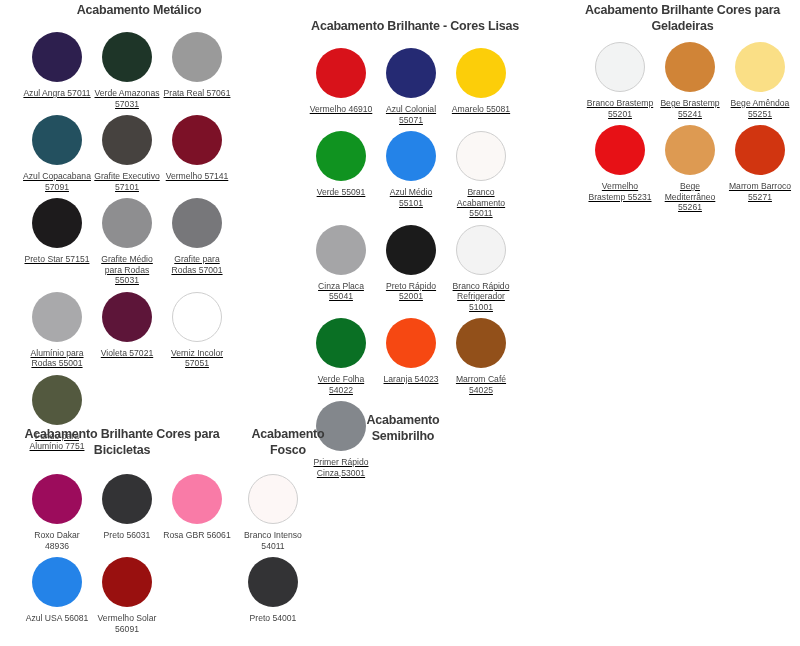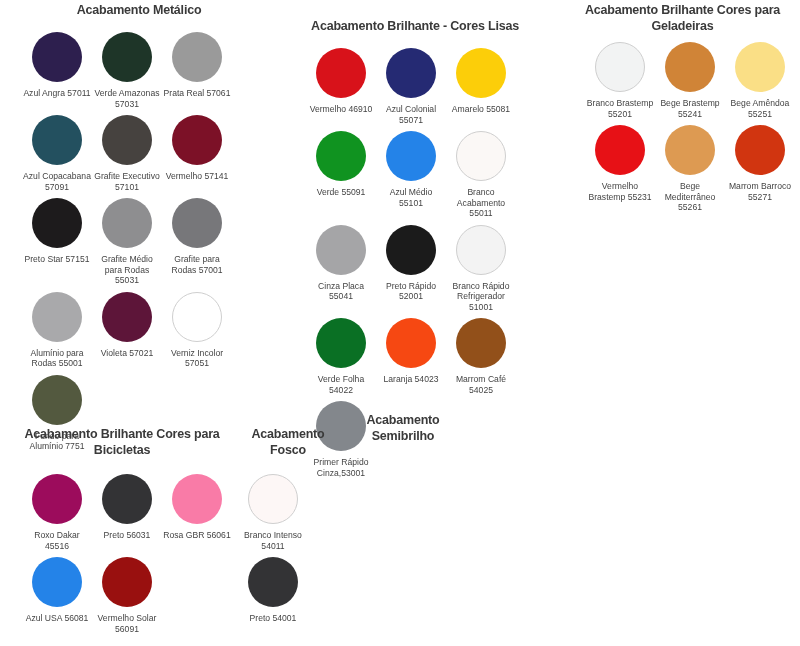--- a/index.html
+++ b/index.html
@@ -60,21 +60,21 @@
   
   #sec-metalico       { left: 8px;   top: 2px;   width: 262px; }
   #sec-lisas          { left: 292px; top: 18px;   width: 246px; }
   #sec-geladeiras     { left: 565px; top: 2px;   width: 235px; }
   #sec-bicicletas     { left: 8px;   top: 426px; width: 228px; }
   #sec-fosco          { left: 236px; top: 426px; width: 104px; }
   #sec-semibrilho     { left: 340px; top: 412px; width: 126px; }
 
   #sec-metalico   .grid,
   #sec-lisas      .grid,
-  #sec-geladeiras .grid { margin-top: 14px; }
+  #sec-geladeiras .grid { margin-top: 14px; text-decoration: underline; }
   #sec-geladeiras .grid { margin-top: 8px; }
 
   #sec-bicicletas .grid,
   #sec-fosco .grid,
   #sec-semibrilho .grid { margin-top: 16px; }
 
   #sec-metalico .grid   { padding-left: 14px; }
   #sec-lisas .grid      { padding-left: 14px; }
   #sec-geladeiras .grid { padding-left: 20px; }
   #sec-bicicletas .grid { padding-left: 14px; }
@@ -228,21 +228,21 @@
         <div class="caption">Marrom Barroco 55271</div>
       </div>
     </div>
 </div>
 
 <div class="section" id="sec-bicicletas">
   <div class="section-title">Acabamento Brilhante Cores para Bicicletas</div>
   <div class="grid">
       <div class="swatch-cell">
         <div class="dot" style="background: rgb(156, 12, 92);"></div>
-        <div class="caption">Roxo Dakar 45516</div>
+        <div class="caption">Roxo Dakar 48936</div>
       </div>
       <div class="swatch-cell">
         <div class="dot" style="background: rgb(51, 51, 53);"></div>
         <div class="caption">Preto 56031</div>
       </div>
       <div class="swatch-cell">
         <div class="dot" style="background: rgb(249, 123, 167);"></div>
         <div class="caption">Rosa GBR 56061</div>
       </div>
       <div class="swatch-cell">

